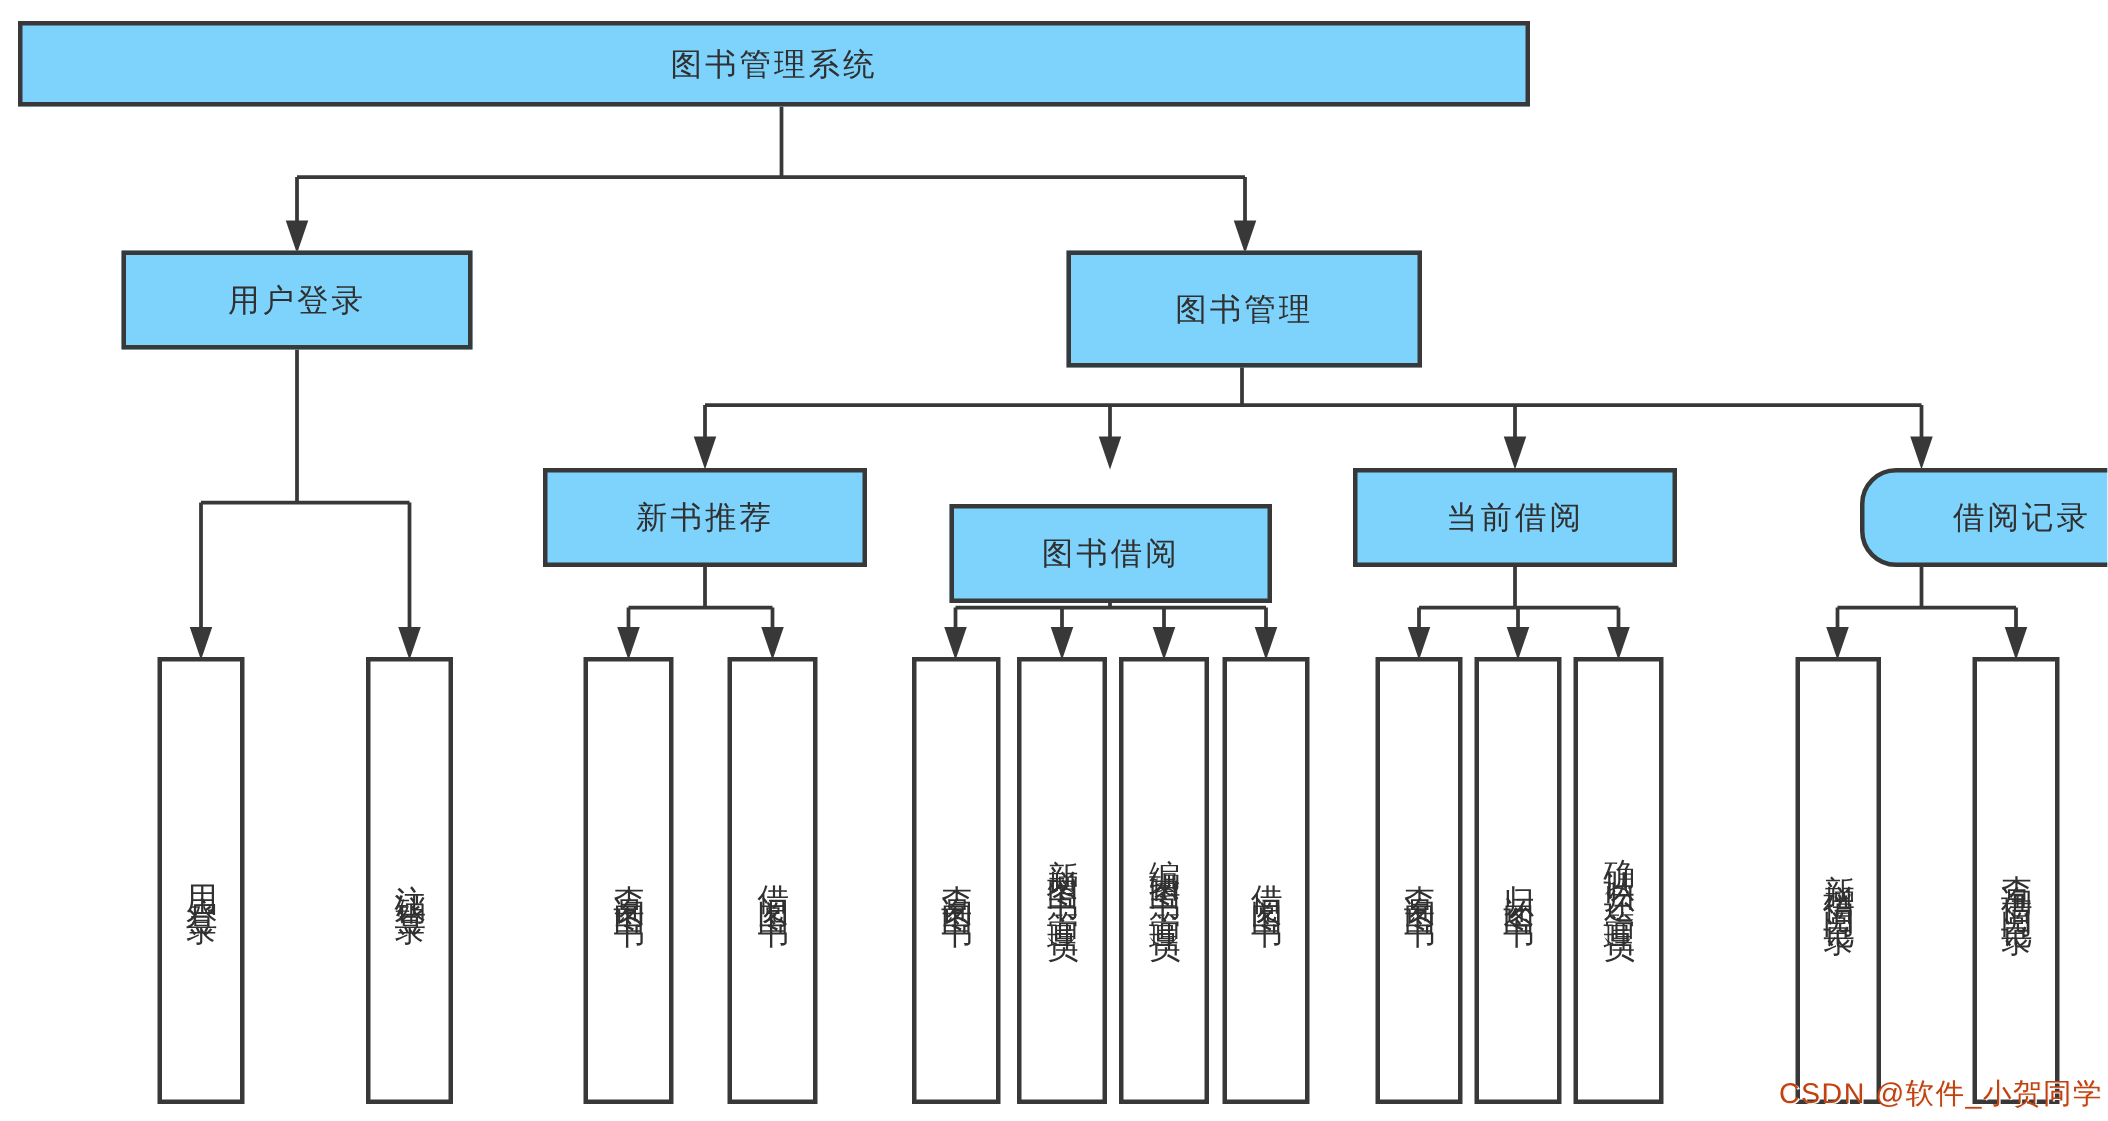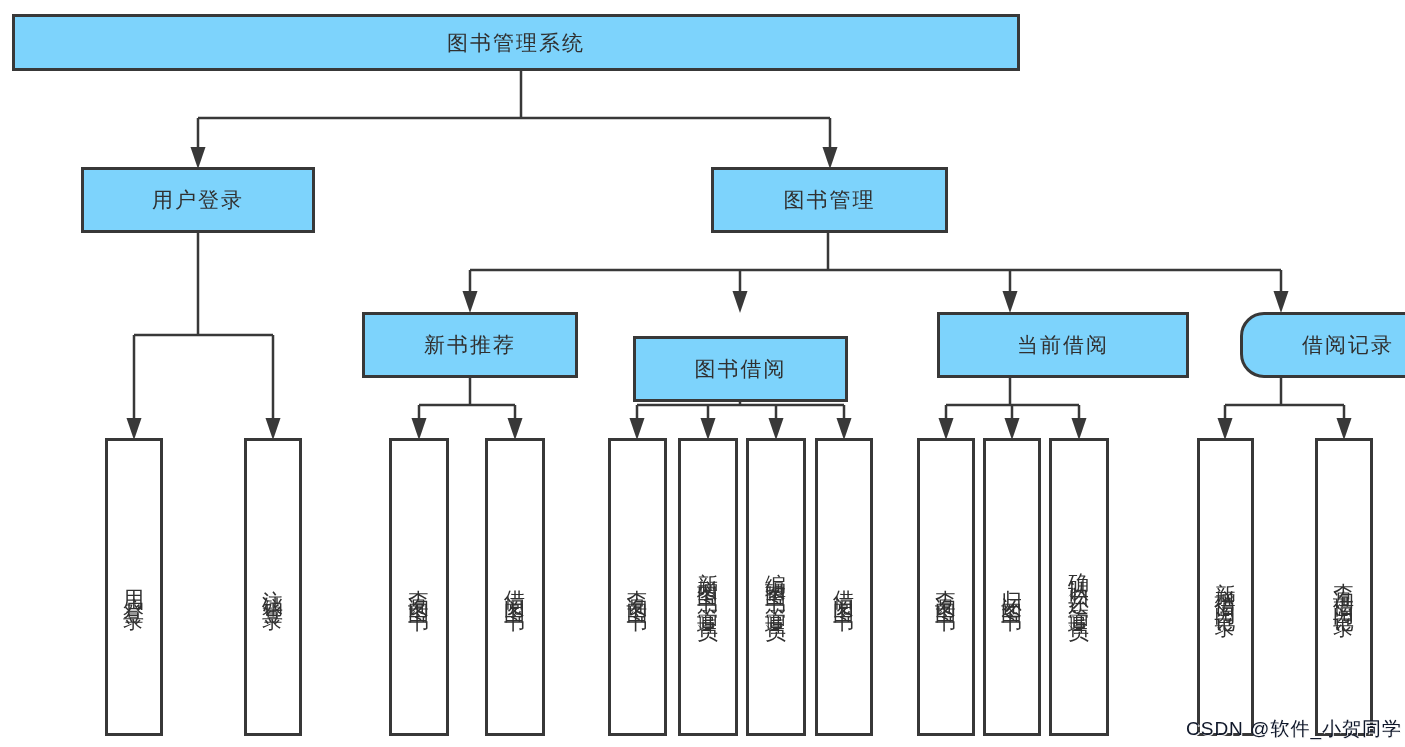--- a/index.html
+++ b/index.html
@@ -48,21 +48,21 @@
     line-height: 1;
     letter-spacing: 7px;
     color: #303030;
   }
   #watermark {
     position: absolute;
     left: 1186px;
     top: 716px;
     font-size: 19px;
     letter-spacing: 1px;
-    color: #0f172a;
+    color: #c2410c;
     text-shadow: 1px 1px 0 #f4f4f4;
     z-index: 2;
     white-space: nowrap;
   }
 </style>
 </head>
 <body>
 
 <div id="canvas">
 
@@ -121,25 +121,25 @@
     <use href="#ah" x="946" y="440"></use>
     <use href="#ah" x="1012" y="440"></use>
     <use href="#ah" x="1079" y="440"></use>
     <use href="#ah" x="1225" y="440"></use>
     <use href="#ah" x="1344" y="440"></use>
   </svg>
 
   <div class="hbox" style="left:12px; top:14px; width:1008px; height:57px;">图书管理系统</div>
 
   <div class="hbox" style="left:81px; top:167px; width:234px; height:66px;">用户登录</div>
-  <div class="hbox" style="left:711px; top:167px; width:237px; height:66px;">图书管理</div>
+  <div class="hbox" style="left:711px; top:167px; width:237px; height:78px;">图书管理</div>
 
   <div class="hbox" style="left:362px; top:312px; width:216px; height:66px;">新书推荐</div>
   <div class="hbox" style="left:633px; top:312px; width:215px; height:66px;margin-top:24px;">图书借阅</div>
-  <div class="hbox" style="left:937px; top:312px; width:252px; height:66px;font-family:Liberation Mono, monospace;">当前借阅</div>
+  <div class="hbox" style="left:902px; top:312px; width:216px; height:66px;font-family:Liberation Mono, monospace;">当前借阅</div>
   <div class="hbox" style="left:1240px; top:312px; width:216px; height:66px;border-radius:24px;">借阅记录</div>
 
   <div class="vbox" style="left:105px; top:438px; width:58px; height:298px;">
     <span class="vtext">用户登录</span>
   </div>
   <div class="vbox" style="left:244px; top:438px; width:58px; height:298px;">
     <span class="vtext">注销登录</span>
   </div>
 
   <div class="vbox" style="left:389px; top:438px; width:60px; height:298px;">

